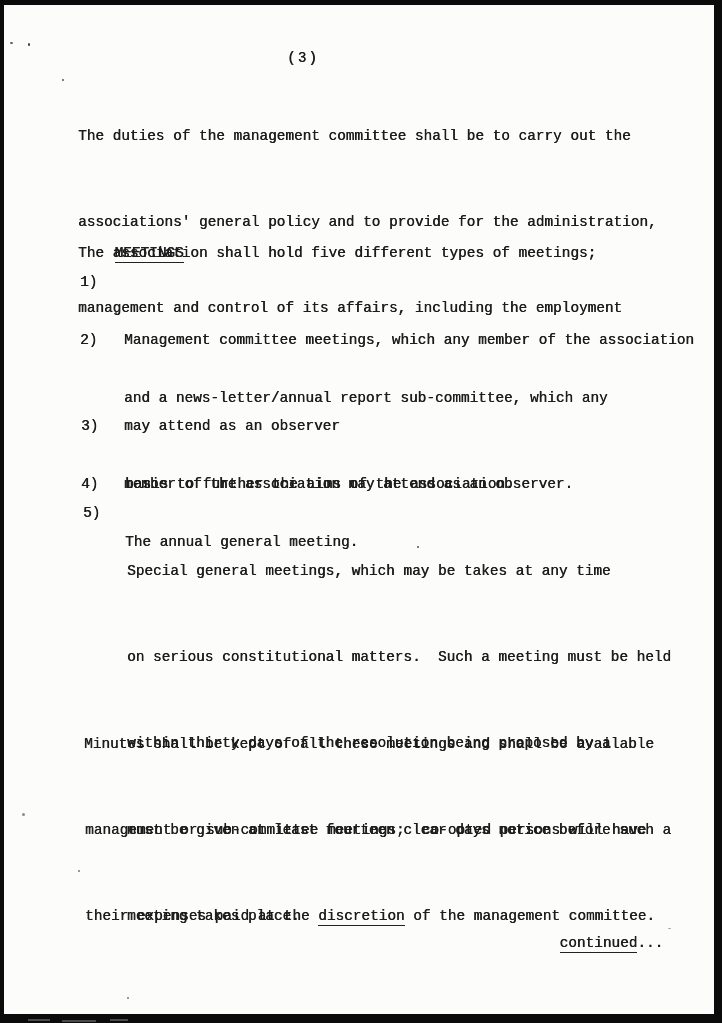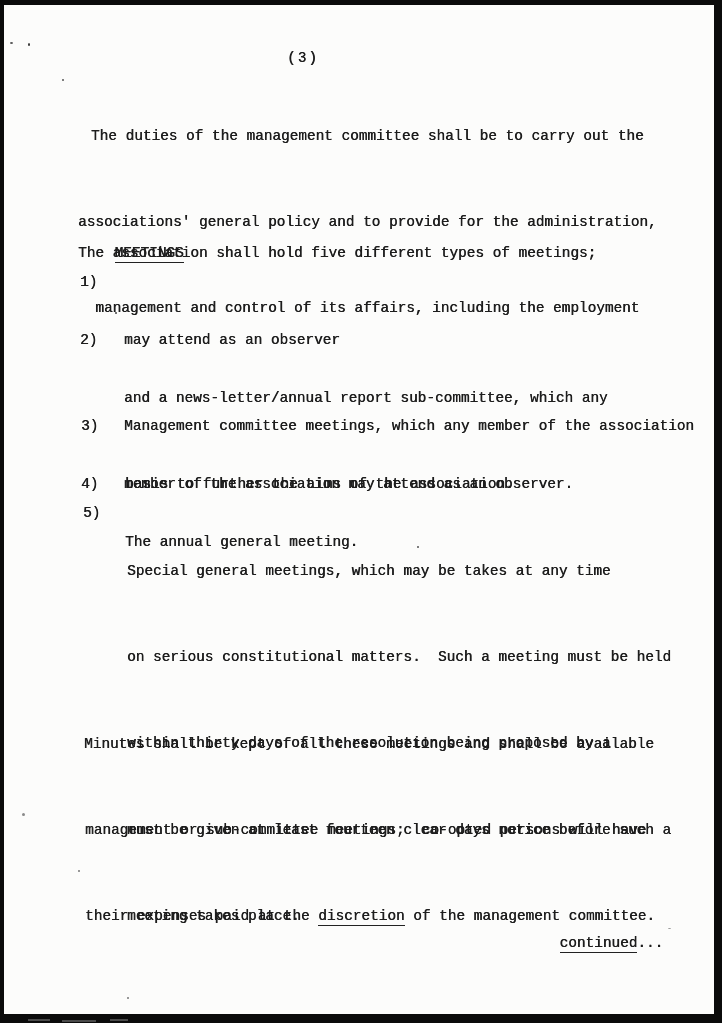--- a/index.html
+++ b/index.html
@@ -42,37 +42,37 @@
 
   .speck { position: absolute; border-radius: 50%; }
 </style>
 </head>
 <body>
 
 <div class="page">
 
   <div class="blk pagenum" style="left:287px; top:44px;">(3)</div>
 
-  <div class="blk" style="left:78px; top:64px;text-align:center;">
+  <div class="blk" style="left:78px; top:64px;">
     <div class="line">The duties of the management committee shall be to carry out the</div>
     <div class="line">associations' general policy and to provide for the administration,</div>
     <div class="line">management and control of its affairs, including the employment</div>
   </div>
 
   <div class="blk" style="left:80px; top:210px;">
     <span class="u">MEETINGS</span>
   </div>
 
   <div class="blk" style="left:78px; top:239px;">The association shall hold five different types of meetings;</div>
 
   <div class="blk list-item" style="left:80px; top:268px;">
     <div class="num">1)</div>
     <div class="item-lines">
+      <div class="line">Management committee meetings, which any member of the association</div>
       <div class="line">may attend as an observer</div>
-      <div class="line">Management committee meetings, which any member of the association</div>
     </div>
   </div>
 
   <div class="blk list-item" style="left:80px; top:326px;">
     <div class="num">2)</div>
     <div class="item-lines">
       <div class="line">and a news-letter/annual report sub-committee, which any</div>
       <div class="line">member of the association may attend as an observer.</div>
     </div>
   </div>

